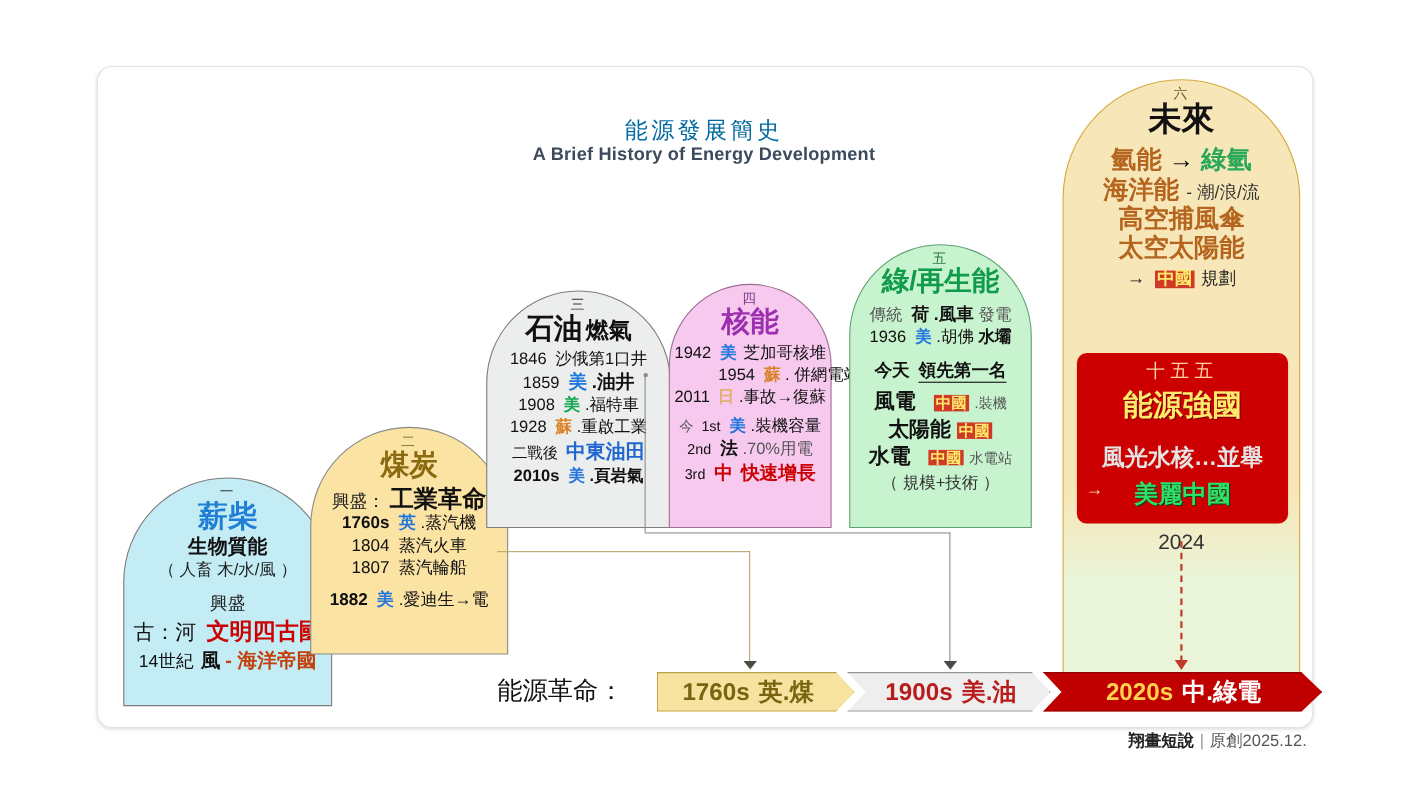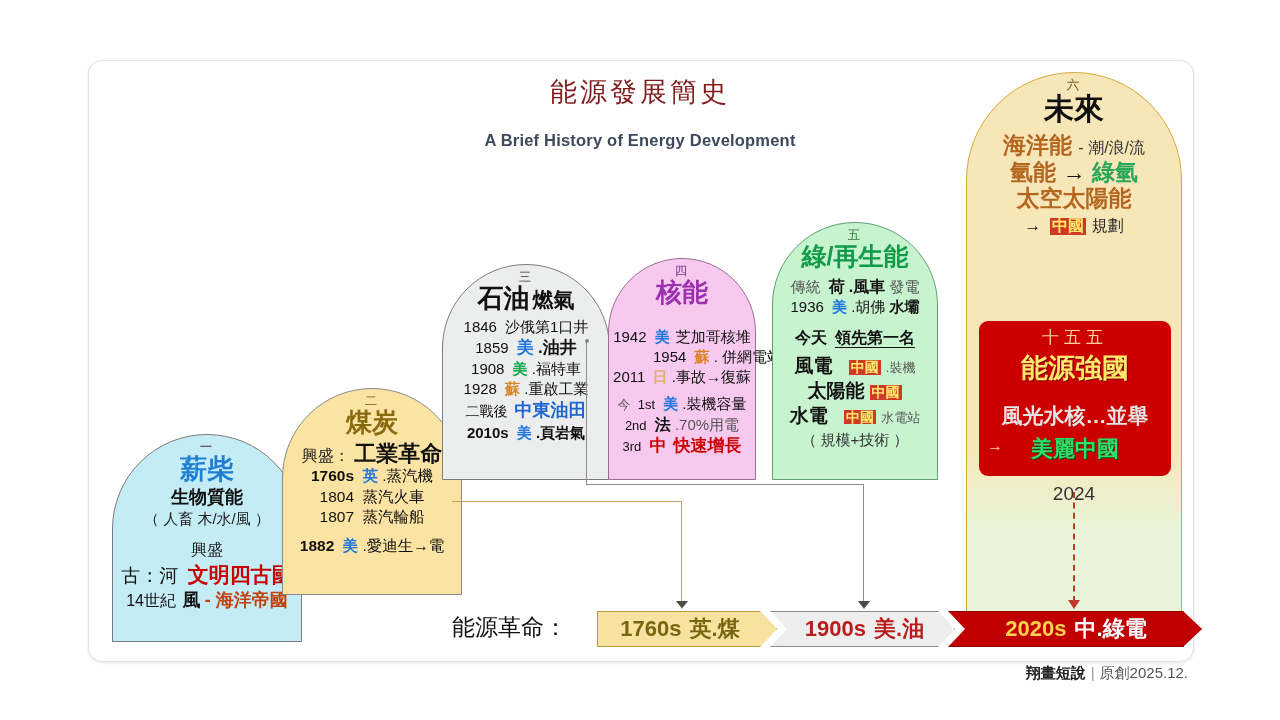--- a/index.html
+++ b/index.html
@@ -14,22 +14,22 @@
 
   
   .card{
     position:absolute;left:88px;top:60px;width:1104px;height:600px;
     background:#ffffff;border:1px solid #e3e3e3;border-radius:14px;
     box-shadow:0 1px 3px rgba(0,0,0,.10);
   }
 
   
   .title-zh{
-    position:absolute;left:0;right:0;top:74px;text-align:center;
-    font-size:27px;color:#7f1d1d;letter-spacing:3px;font-weight:400;
+    position:absolute;left:0;right:0;top:104px;text-align:center;
+    font-size:21px;color:#0369a1;letter-spacing:3px;font-weight:400;
   }
   .title-en{
     position:absolute;left:0;right:0;top:131px;text-align:center;
     font-size:16.5px;color:#3c4a5c;font-weight:bold;letter-spacing:.2px;
   }
 
   
   .arch{
     position:absolute;box-sizing:border-box;
     border:1.2px solid #8a8a8a;
@@ -282,21 +282,21 @@
         <span class="c-blue2 b" style="margin-left:4px;">美</span>
         <span class="c-black b">.頁岩氣</span>
       </div>
     </div>
   </div>
 
   <div class="arch" id="arch4">
     <div class="num">四</div>
     <div class="head">核能</div>
     <div class="body" style="font-size:15px;">
-      <div class="row" style="margin-top:22px;">
+      <div class="row" style="margin-top:6px;">
         <span class="c-black">1942</span>
         <span class="c-blue2 b" style="margin-left:4px;">美</span>
         <span class="c-black" style="margin-left:2px;">芝加哥核堆</span>
       </div>
       <div class="row" style="margin-top:2px;padding-left:44px;">
         <span class="c-black">1954</span>
         <span class="c-orange b" style="margin-left:4px;">蘇</span>
         <span class="c-black">. 併網電站</span>
       </div>
       <div class="row" style="margin-top:2px;">
@@ -360,28 +360,29 @@
       <div class="row" style="margin-top:3px;font-size:15px;color:#333;">（ 規模+技術 ）</div>
     </div>
   </div>
 
   <div class="arch" id="arch6">
     <div class="num">六</div>
     <div class="head">未來</div>
 
     <div class="future-list">
       <div class="row">
-        <span>海洋能</span>
-        <span class="small">- 潮/浪/流</span>
-      </div>
-      <div class="row">
         <span>氫能</span>
         <span style="color:#111;">→</span>
         <span style="color:#2aa85a;">綠氫</span>
       </div>
+      <div class="row">
+        <span>海洋能</span>
+        <span class="small">- 潮/浪/流</span>
+      </div>
+      <div class="row">高空捕風傘</div>
       <div class="row">太空太陽能</div>
     </div>
 
     <div class="plan-row row">
       <span style="font-size:17px;color:#111;">→</span>
       <span class="cnbox" style="font-size:16px;margin-left:4px;">中國</span>
       <span style="color:#222;font-size:16px;">規劃</span>
     </div>
 
     <div class="redpanel">

